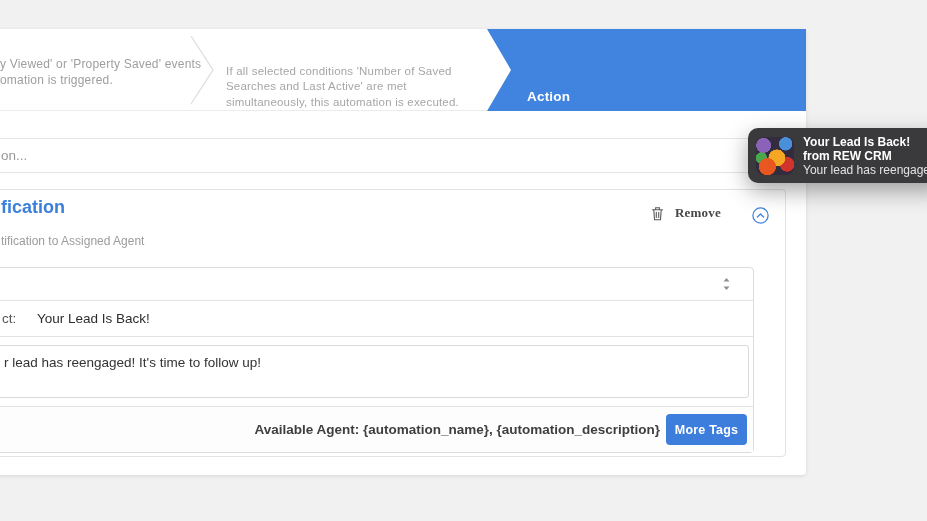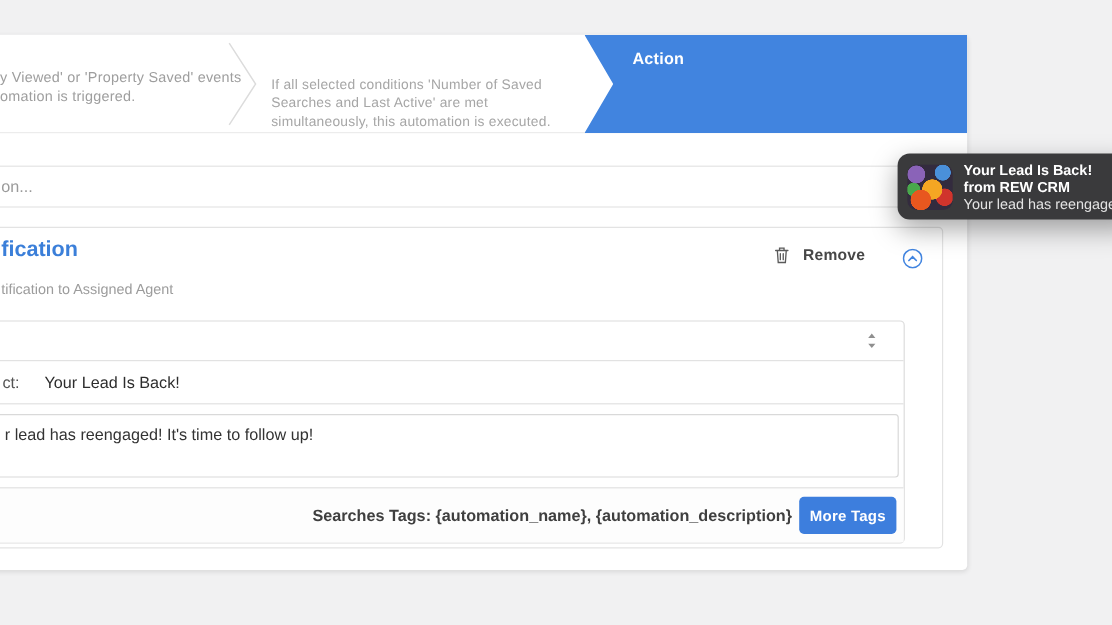--- a/index.html
+++ b/index.html
@@ -26,38 +26,38 @@
   .sep-chevron { position:absolute; left:250px; top:6px; }
   .step-cond { position:absolute; left:286px; top:11px; width:262px; }
   .step-title { font-size:13.5px; font-weight:bold; color:#383838; }
   .step-desc { margin-top:24px; font-size:11.5px; line-height:1.34; color:#a6a6a6; }
   .action-arrow {
     position:absolute; left:547px; top:0; width:319px; height:82px;
     background:var(--action-blue, #4184df);
     clip-path:polygon(0 0, 100% 0, 100% 100%, 0 100%, 24px 50%);
     padding:12px 14px 0 40px;
   }
-  .action-arrow .step-title { color:#fff; }
+  .action-arrow .step-title { color:#fff;margin-top:48px; }
   .action-arrow .step-desc { color:rgba(255,255,255,.93); margin-top:6px; }
 
   
   .desc-row { position:absolute; left:0; top:109px; width:866px; height:35px;
     border-top:1px solid #e4e4e4; border-bottom:1px solid #e4e4e4;
     background:#fff; line-height:33px; padding-left:61px;
     font-size:13.5px; color:#9a9a9a; cursor:text; }
 
   
   .section-card { position:absolute; left:40px; top:160px; width:806px; height:268px;
     background:#fff; border:1px solid #e3e3e3; border-radius:4px; }
   .sec-title { position:absolute; left:20px; top:7px;
     font-size:18px; font-weight:bold; color:var(--link-blue, #3b7fd9); white-space:nowrap; }
   .sec-sub { position:absolute; left:20px; top:44px; font-size:12px; color:#9c9c9c; white-space:nowrap; }
   .remove-btn { position:absolute; right:64px; top:15px; display:flex; align-items:flex-end; gap:11px;
     background:none; border:none; cursor:pointer;
-    font-family:Liberation Sans, sans-serif; font-size:13px; font-weight:bold; color:#474747; letter-spacing:.2px; }
+    font-family:Liberation Serif, serif; font-size:13px; font-weight:bold; color:#474747; letter-spacing:.2px; }
   .collapse-btn { position:absolute; right:16px; top:17px; width:17px; height:17px;
     background:none; border:none; padding:0; cursor:pointer; }
 
   
   .form-panel { position:absolute; left:10px; top:77px; width:763px; height:186px;
     border:1px solid #dcdcdc; border-radius:4px; background:#fff; }
   .row-select { position:relative; height:33px; border-bottom:1px solid #e2e2e2;
     cursor:pointer; }
   .row-select .val { position:absolute; left:45px; top:0; line-height:33px;
     font-size:13.5px; color:#3c3c3c; }
@@ -151,21 +151,21 @@
       </div>
 
       <div class="row-subject">
         <span class="lbl">ct:</span>
         <span class="val">Your Lead Is Back!</span>
       </div>
 
       <div class="msg-box">r lead has reengaged! It's time to follow up!</div>
 
       <div class="tags-bar">
-        <span class="tags-label">Searches Tags: {automation_name}, {automation_description}</span>
+        <span class="tags-label">Available Agent: {automation_name}, {automation_description}</span>
         <button class="more-tags-btn">More Tags</button>
       </div>
     </div>
   </div>
 </div>
 
 <div class="toast">
   <div class="toast-icon"></div>
   <div class="toast-text">
     <div class="t-title">Your Lead Is Back!</div>

